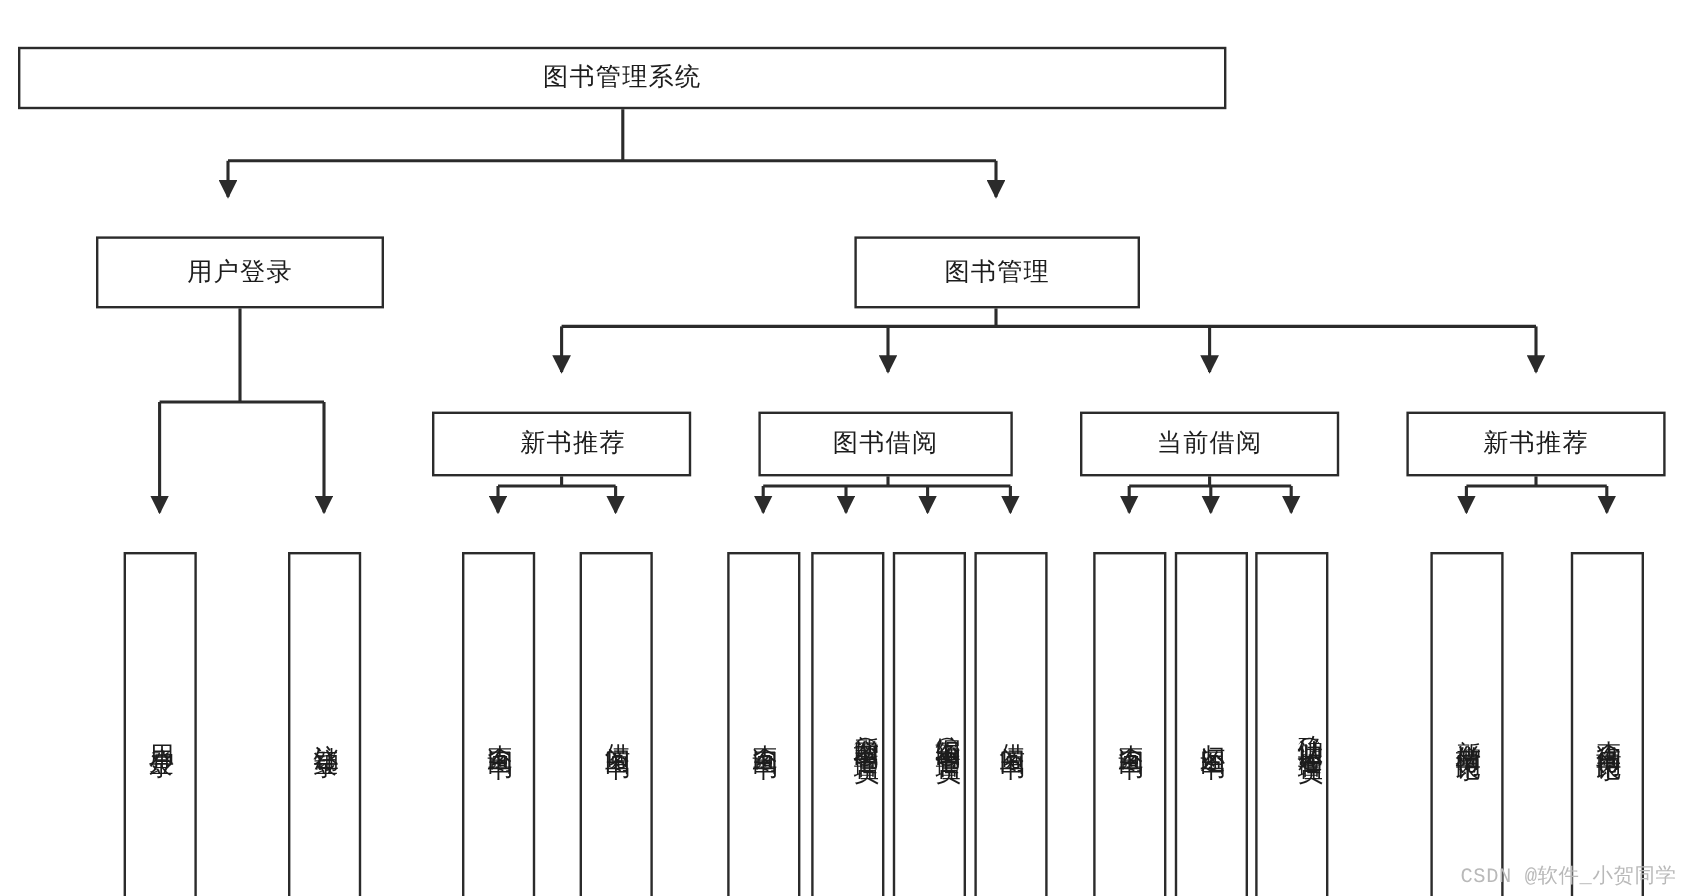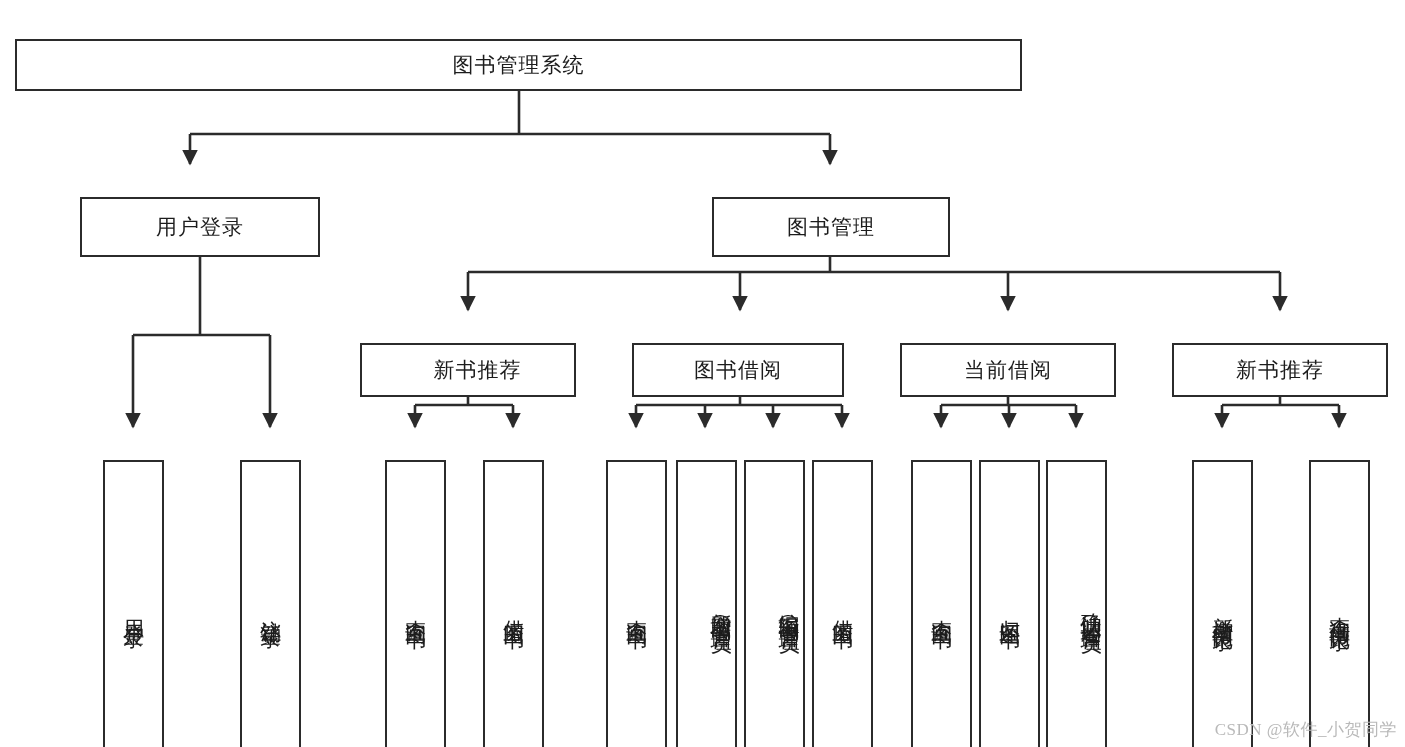--- a/index.html
+++ b/index.html
@@ -62,21 +62,21 @@
   }
   .watermark {
     position: absolute;
     right: 8px;
     bottom: 6px;
     font-size: 17px;
     color: #b9b9b9;
     letter-spacing: 0.5px;
     z-index: 3;
     white-space: nowrap;
-    font-family: Liberation Serif, serif;
+    font-family: Liberation Mono, monospace;
   }
 </style>
 </head>
 <body>
 
 <div id="canvas">
 
   <svg id="edges" viewBox="0 0 1405 747" xmlns="http://www.w3.org/2000/svg">
     <defs>
       <marker id="arrow" viewBox="0 0 10 10" refX="9" refY="5" markerWidth="6" markerHeight="6" orient="auto-start-reverse">

